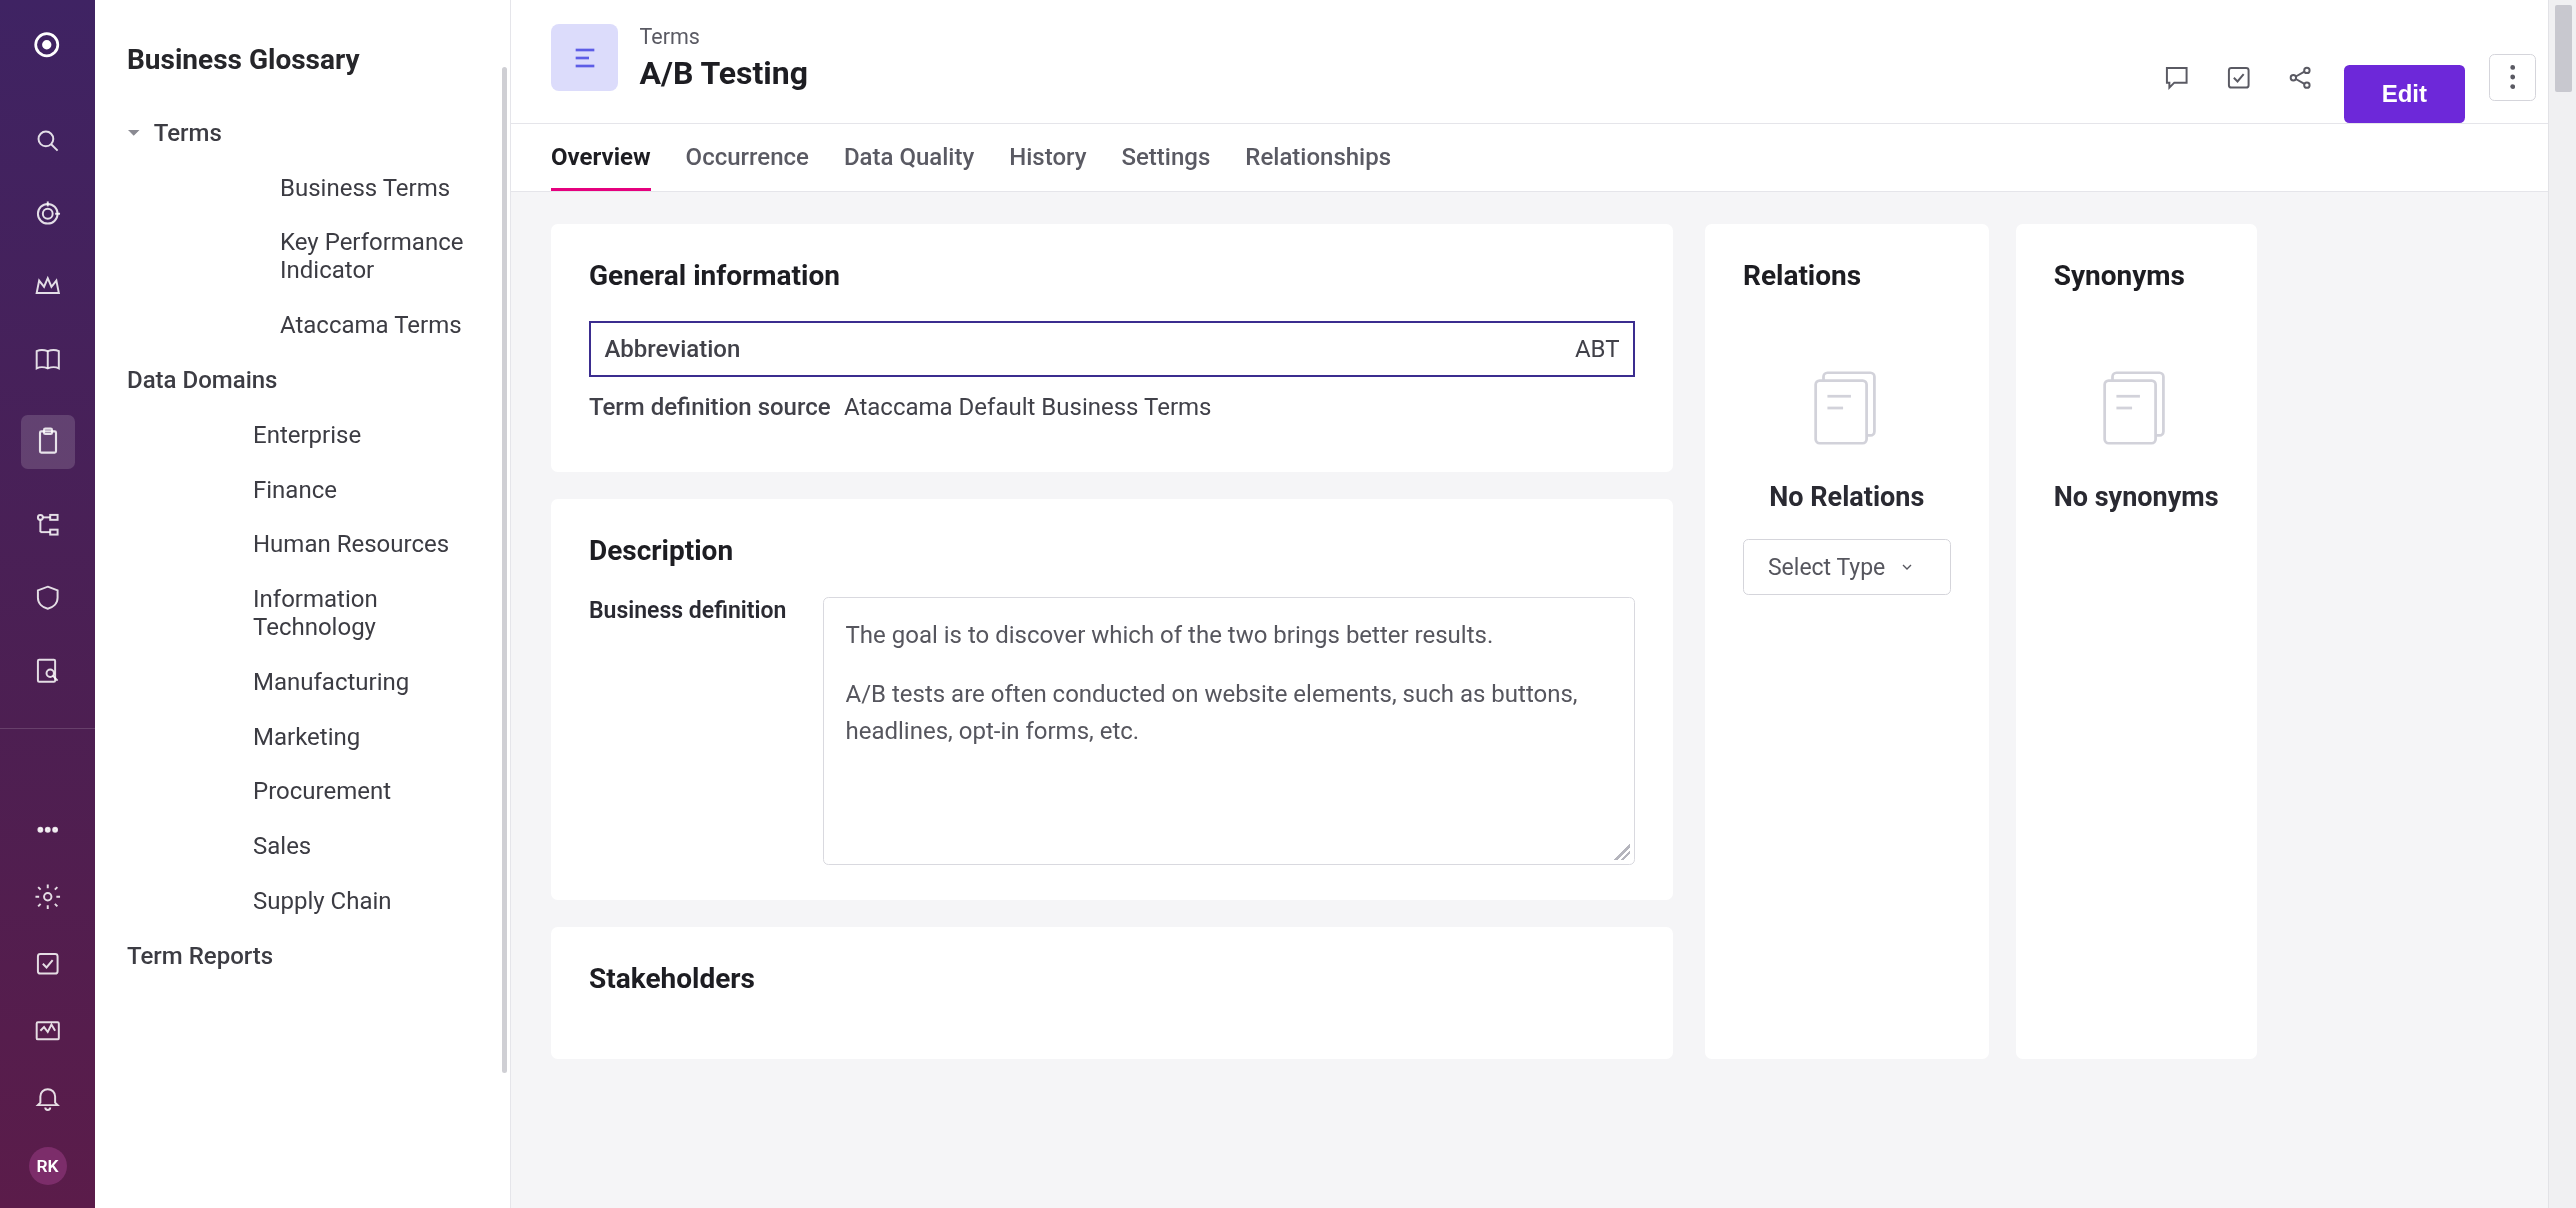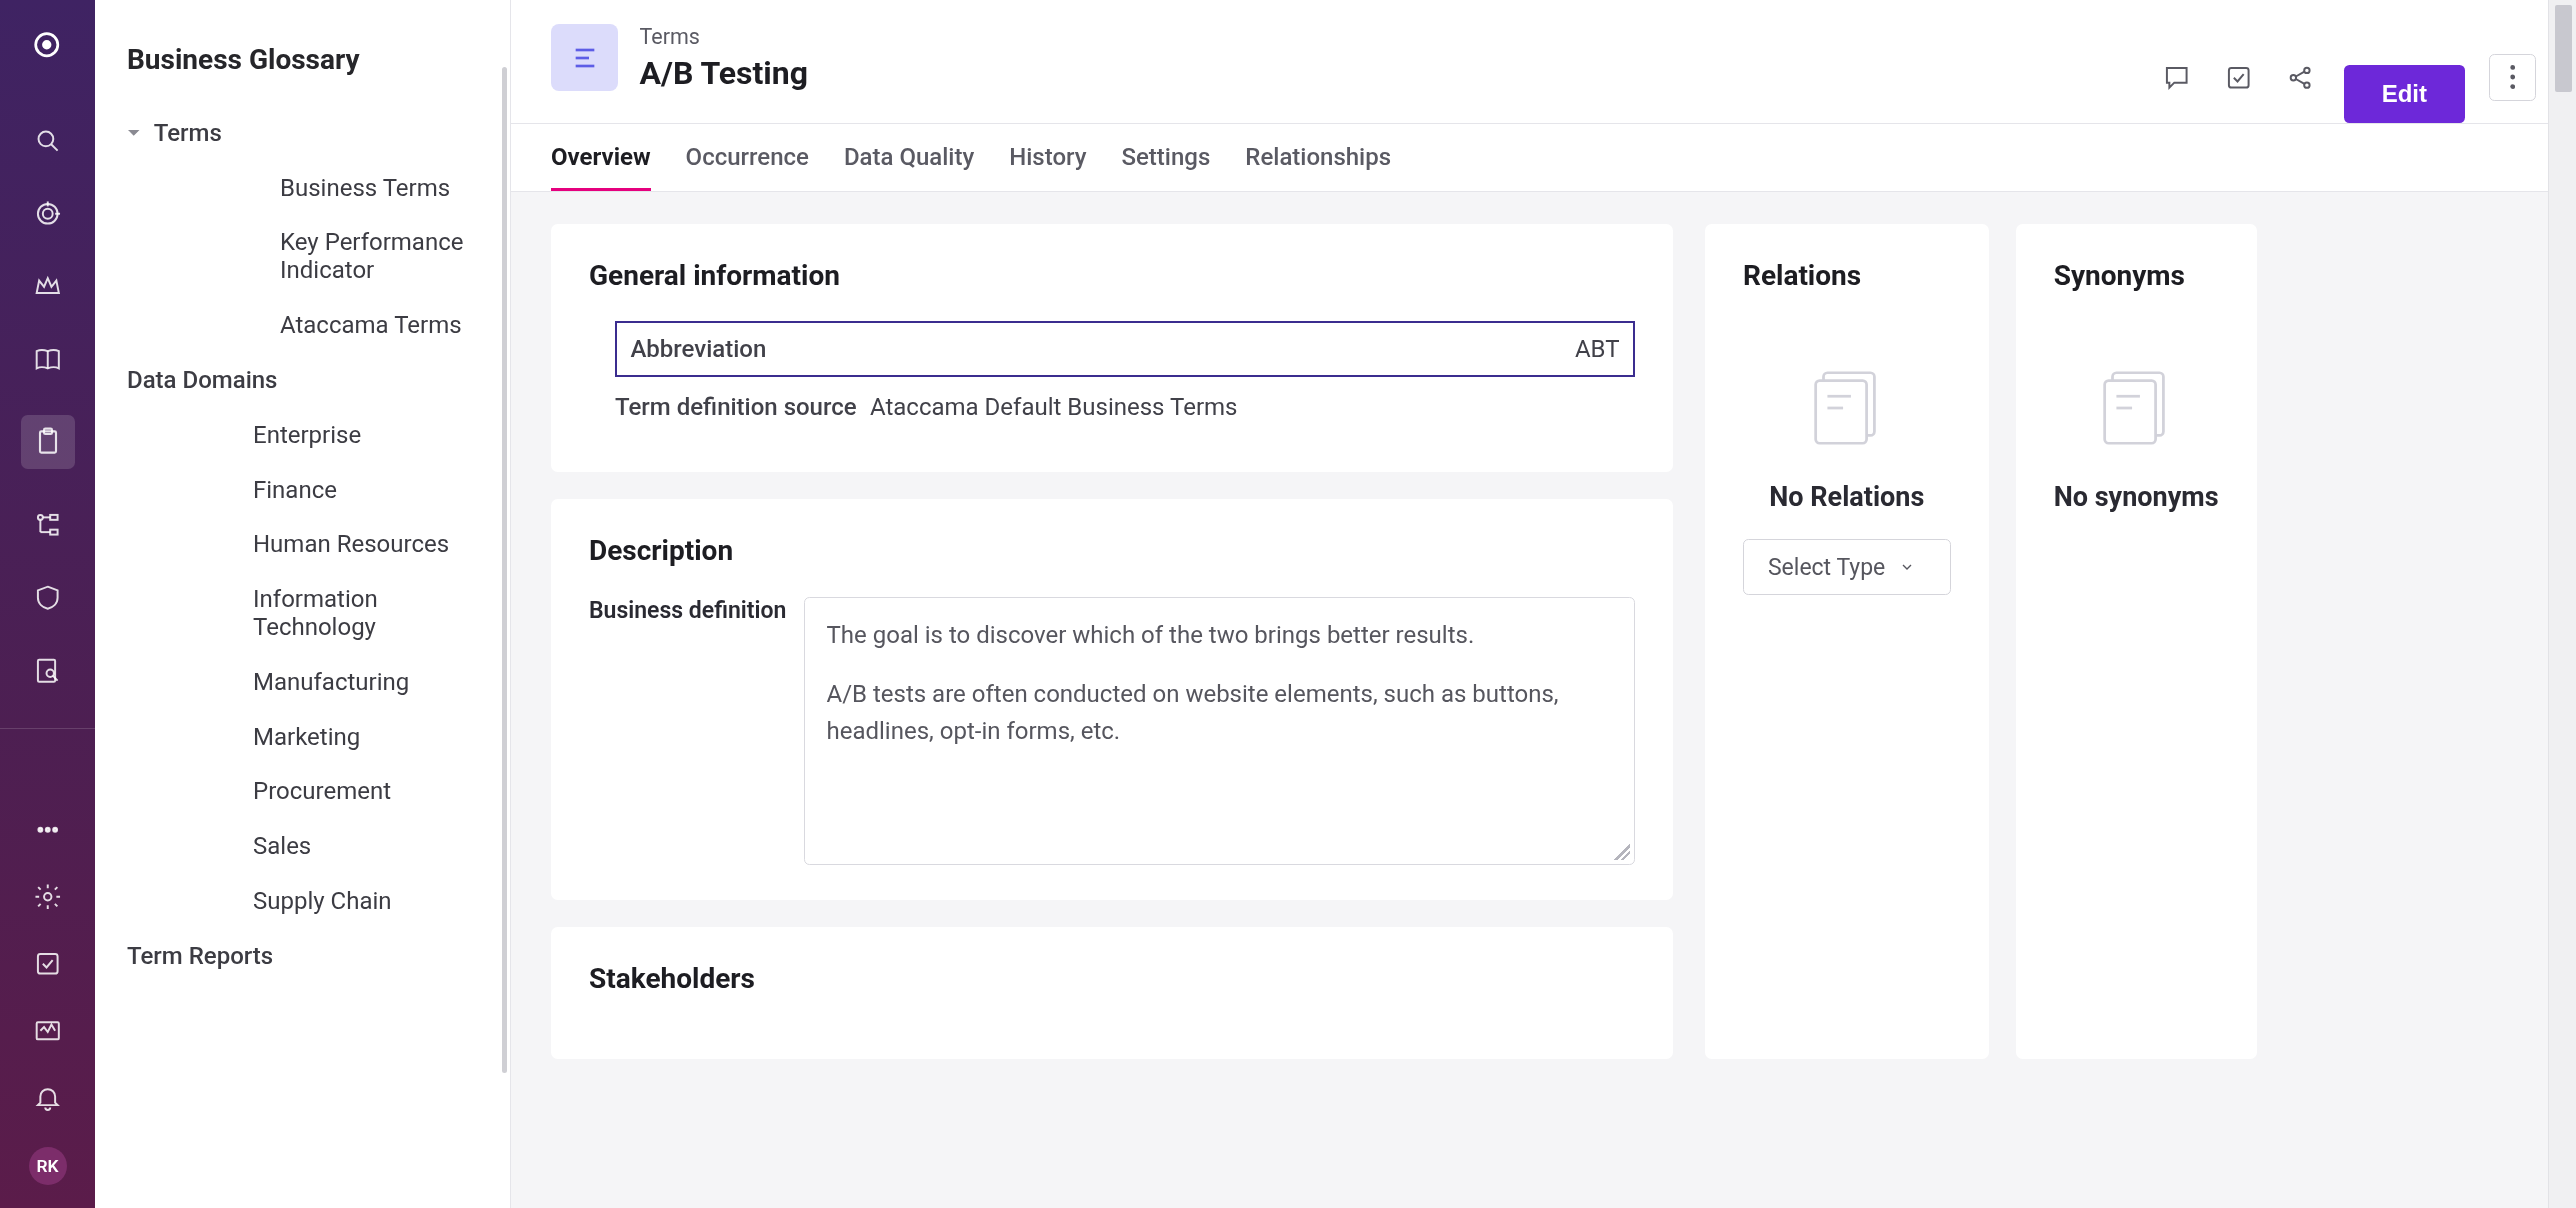--- a/index.html
+++ b/index.html
@@ -88,27 +88,27 @@
 .tab { font-size:24px; color:#5a5a63; padding-bottom:17.4px; cursor:pointer; font-weight:500;}
 .tab.active { color:#1d1d22; font-weight:700; border-bottom:3.4px solid #e5007e;}
 
 .content { padding:32px 40px; display:flex; gap:32px;}
 .col-left { flex: 1.35; display:flex; flex-direction:column; gap:27px;}
 .col-right { flex: 1; display:flex; gap:27px;}
 
 .card { background:#fff; border-radius:6.7px; padding:35px 38px; }
 .card h2 { font-size:28px; font-weight:700; color:#1d1d22; margin-bottom:29.5px;}
 
-.info-row { display:flex; align-items:center; padding:16px 0; border-bottom:0.7px solid #ececf0; font-size:24px; color:#414149;margin-left:26px;}
+.info-row { display:flex; align-items:center; padding:16px 0; border-bottom:0.7px solid #ececf0; font-size:24px; color:#414149;}
 .info-row:last-child { border-bottom:none;}
 .info-label { width: 255px; font-weight:500;}
 .info-value { flex:1; color:#414149;}
 .info-row.highlighted { border:2.7px solid #3b2d8f; padding:12px 13.4px; border-bottom:2.7px solid #3b2d8f; margin-bottom:0;}
 
-.desc-block { display:flex; }
+.desc-block { display:flex; gap:19px;}
 .desc-label { width: 215px; font-size:23px; font-weight:600; color:#2a2a32;}
 .desc-text { flex:1; border:0.7px solid #d9d9df; border-radius:5.4px; padding:19px 21.5px; font-size:24px; line-height:1.55; color:#56565e; resize:both; min-height:268px; position:relative;}
 .desc-text p { margin-bottom:21.5px;}
 .desc-text p:last-child { margin-bottom:0;}
 .desc-text::after { content:""; position:absolute; right:4px; bottom:4px; width:16px; height:16px; background:linear-gradient(135deg, transparent 50%, #b5b5bd 50%, #b5b5bd 60%, transparent 60%, transparent 70%, #b5b5bd 70%, #b5b5bd 80%, transparent 80%);}
 
 .empty-state { display:flex; flex-direction:column; align-items:center; padding:40px 0 27px 0; gap:26px;justify-content:space-between;}
 .empty-icon { width:94px; height:94px; color:#d2d2da;}
 .empty-icon svg { width:100%; height:100%; stroke:currentColor; fill:none; stroke-width:1.4;}
 .empty-text { font-size:27px; font-weight:700; color:#2a2a32;}

